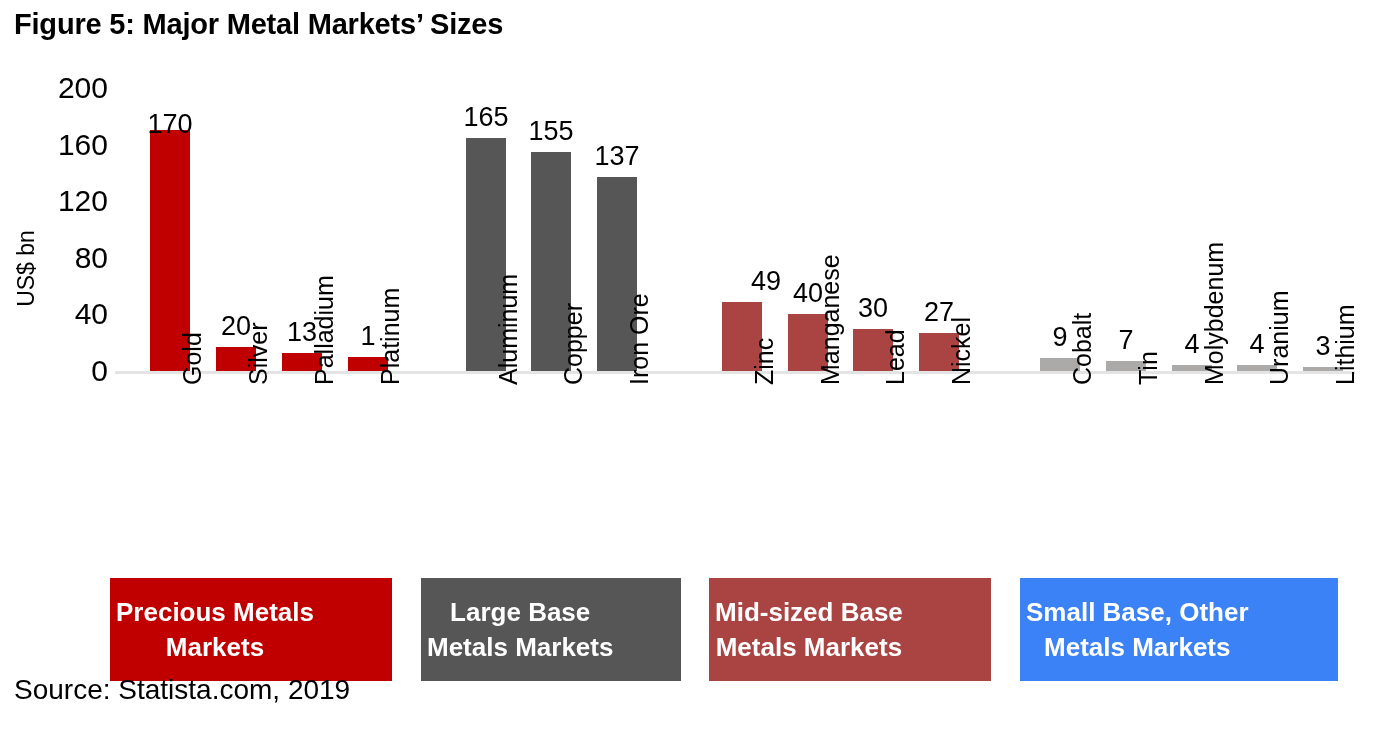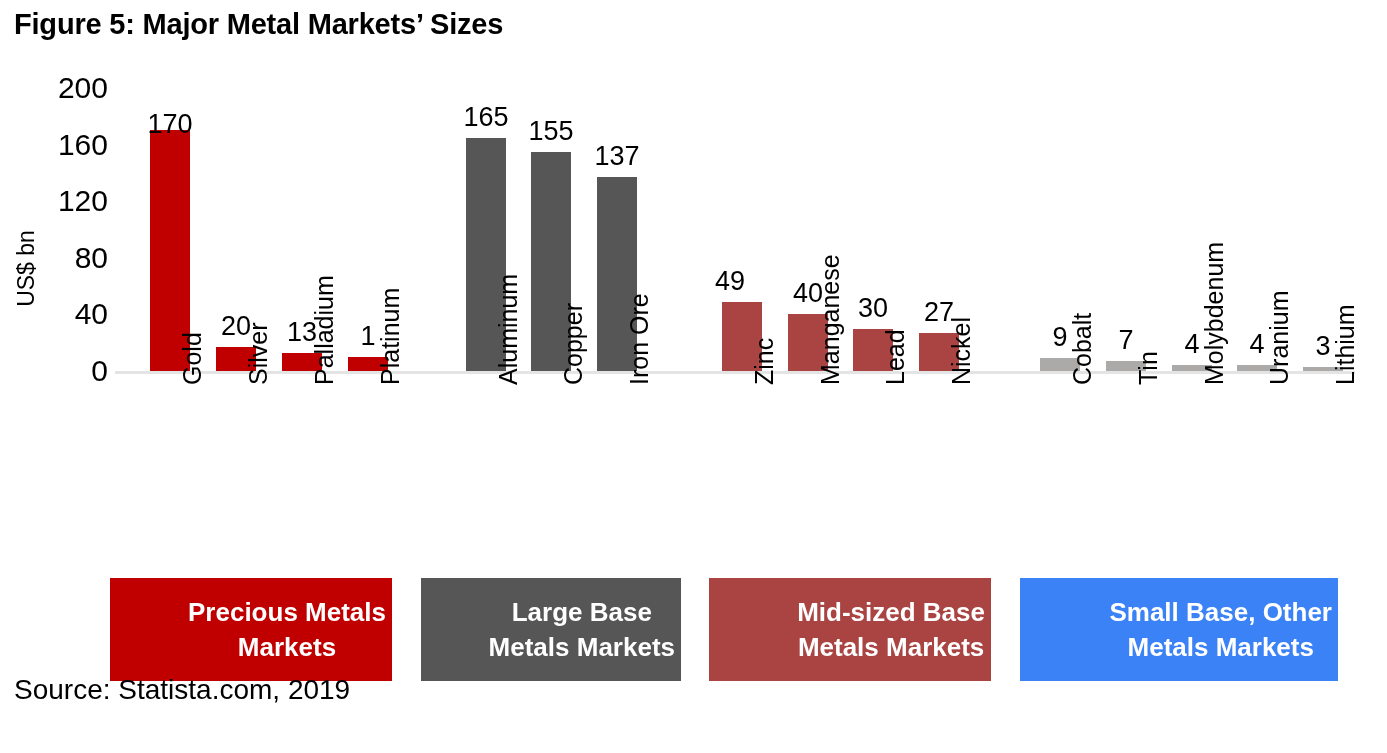--- a/index.html
+++ b/index.html
@@ -101,21 +101,21 @@
     left: 0;
     width: 1387px;
     height: 108px;
   }
   .legend-box {
     position: absolute;
     top: 0;
     height: 103px;
     display: flex;
     align-items: center;
-    justify-content: flex-end;
+    justify-content: flex-start;
     text-align: center;
     color: #ffffff;
     font-size: 26px;
     font-weight: bold;
     line-height: 1.32;
     padding: 0 6px;
   }
 
   
   .source {
@@ -162,21 +162,21 @@
       <div class="bar" style="left: 466px; width: 40px; height: 233.475px; bottom: 189px; background: rgb(86, 86, 86);"></div>
       <div class="bar-value" style="left: 448px; width: 76px; top: 43.525px;">165</div>
       <div class="cat-label" style="left: 496px; top: 325px;">Aluminum</div>
       <div class="bar" style="left: 531px; width: 40px; height: 219.325px; bottom: 189px; background: rgb(86, 86, 86);"></div>
       <div class="bar-value" style="left: 513px; width: 76px; top: 57.675px;">155</div>
       <div class="cat-label" style="left: 561px; top: 325px;">Copper</div>
       <div class="bar" style="left: 597px; width: 40px; height: 193.855px; bottom: 189px; background: rgb(86, 86, 86);"></div>
       <div class="bar-value" style="left: 579px; width: 76px; top: 83.145px;">137</div>
       <div class="cat-label" style="left: 627px; top: 325px;">Iron Ore</div>
       <div class="bar" style="left: 722px; width: 40px; height: 69.335px; bottom: 189px; background: rgb(169, 68, 66);"></div>
-      <div class="bar-value" style="left: 692px; width: 76px; top: 207.665px;">49</div>
+      <div class="bar-value" style="left: 728px; width: 76px; top: 207.665px;">49</div>
       <div class="cat-label" style="left: 752px; top: 325px;">Zinc</div>
       <div class="bar" style="left: 788px; width: 40px; height: 56.6px; bottom: 189px; background: rgb(169, 68, 66);"></div>
       <div class="bar-value" style="left: 770px; width: 76px; top: 220.4px;">40</div>
       <div class="cat-label" style="left: 818px; top: 325px;">Manganese</div>
       <div class="bar" style="left: 853px; width: 40px; height: 42.45px; bottom: 189px; background: rgb(169, 68, 66);"></div>
       <div class="bar-value" style="left: 835px; width: 76px; top: 234.55px;">30</div>
       <div class="cat-label" style="left: 883px; top: 325px;">Lead</div>
       <div class="bar" style="left: 919px; width: 40px; height: 38.205px; bottom: 189px; background: rgb(169, 68, 66);"></div>
       <div class="bar-value" style="left: 901px; width: 76px; top: 238.795px;">27</div>
       <div class="cat-label" style="left: 949px; top: 325px;">Nickel</div>

